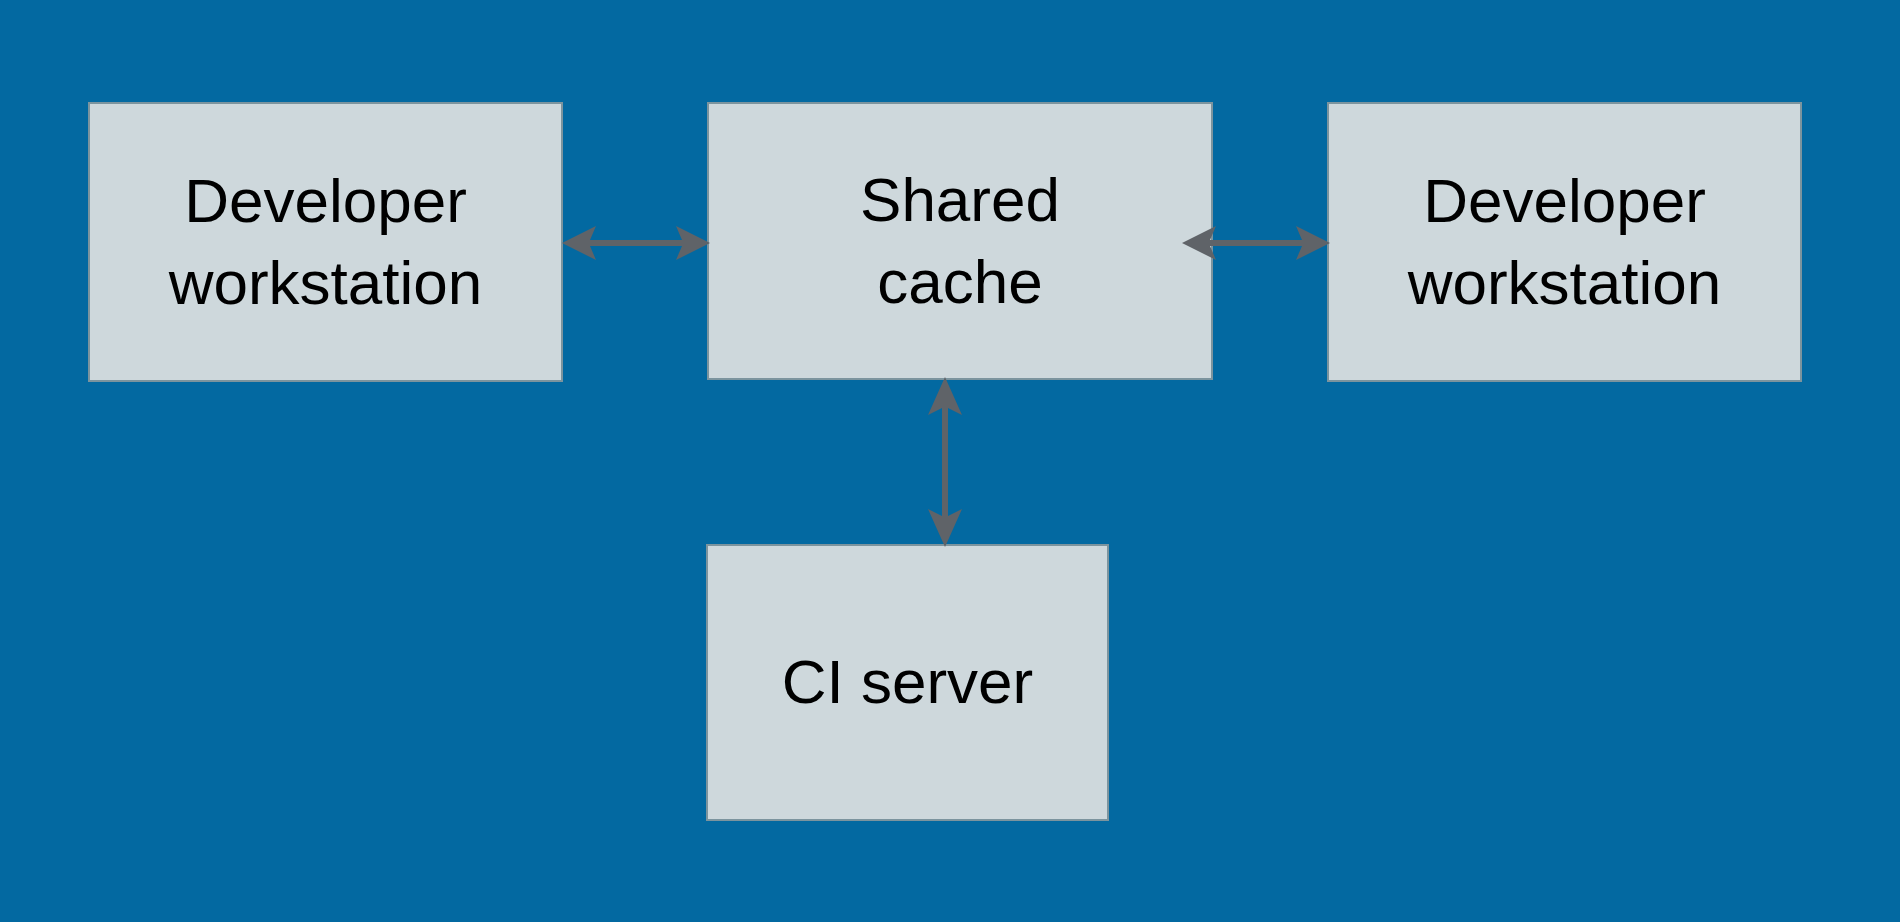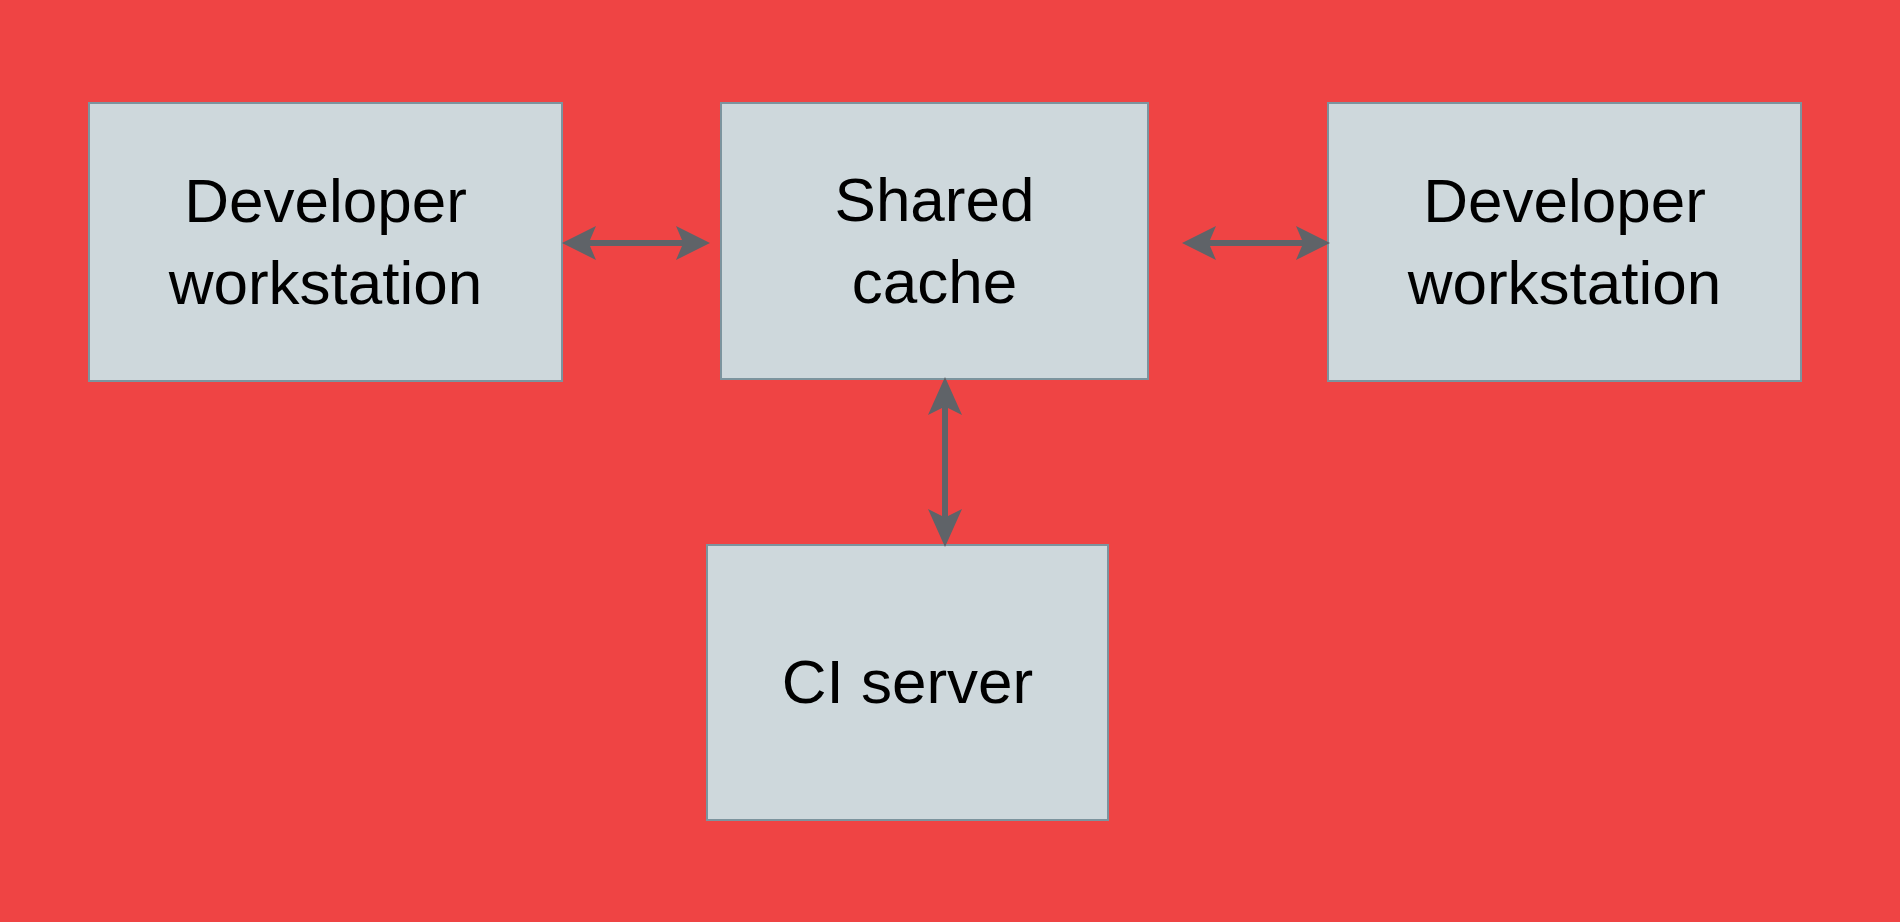--- a/index.html
+++ b/index.html
@@ -7,21 +7,21 @@
     padding: 0;
     background: #ffffff;
   }
   body {
     font-family: "Liberation Sans", sans-serif;
   }
   #canvas {
     position: relative;
     width: 1900px;
     height: 922px;
-    background: #ef4444;
+    background: #0369a1;
     overflow: hidden;
   }
   .node {
     position: absolute;
     box-sizing: border-box;
     background: #ced8dc;
     border: 2px solid #7c949e;
     display: flex;
     align-items: center;
     justify-content: center;
@@ -36,21 +36,21 @@
   }
   .node-label {
     display: block;
     padding: 0 10px;
   }
   .connector {
     position: absolute;
     overflow: visible;
   }
   #node-dev-left  { left: 88px;  top: 102px; width: 475px; height: 280px; }
-  #node-shared    { left: 707px; top: 102px; width: 429px; height: 278px; margin-left: 13px; }
+  #node-shared    { left: 707px; top: 102px; width: 506px; height: 278px; }
   #node-dev-right { left: 1327px; top: 102px; width: 475px; height: 280px; }
   #node-ci        { left: 706px; top: 544px; width: 403px; height: 277px; }
 
   #conn-left  { left: 560px;  top: 212px; width: 152px; height: 62px; }
   #conn-right { left: 1180px; top: 212px; width: 152px; height: 62px; }
   #conn-down  { left: 914px;  top: 375px; width: 62px;  height: 174px; }
 </style>
 </head>
 <body>
 

